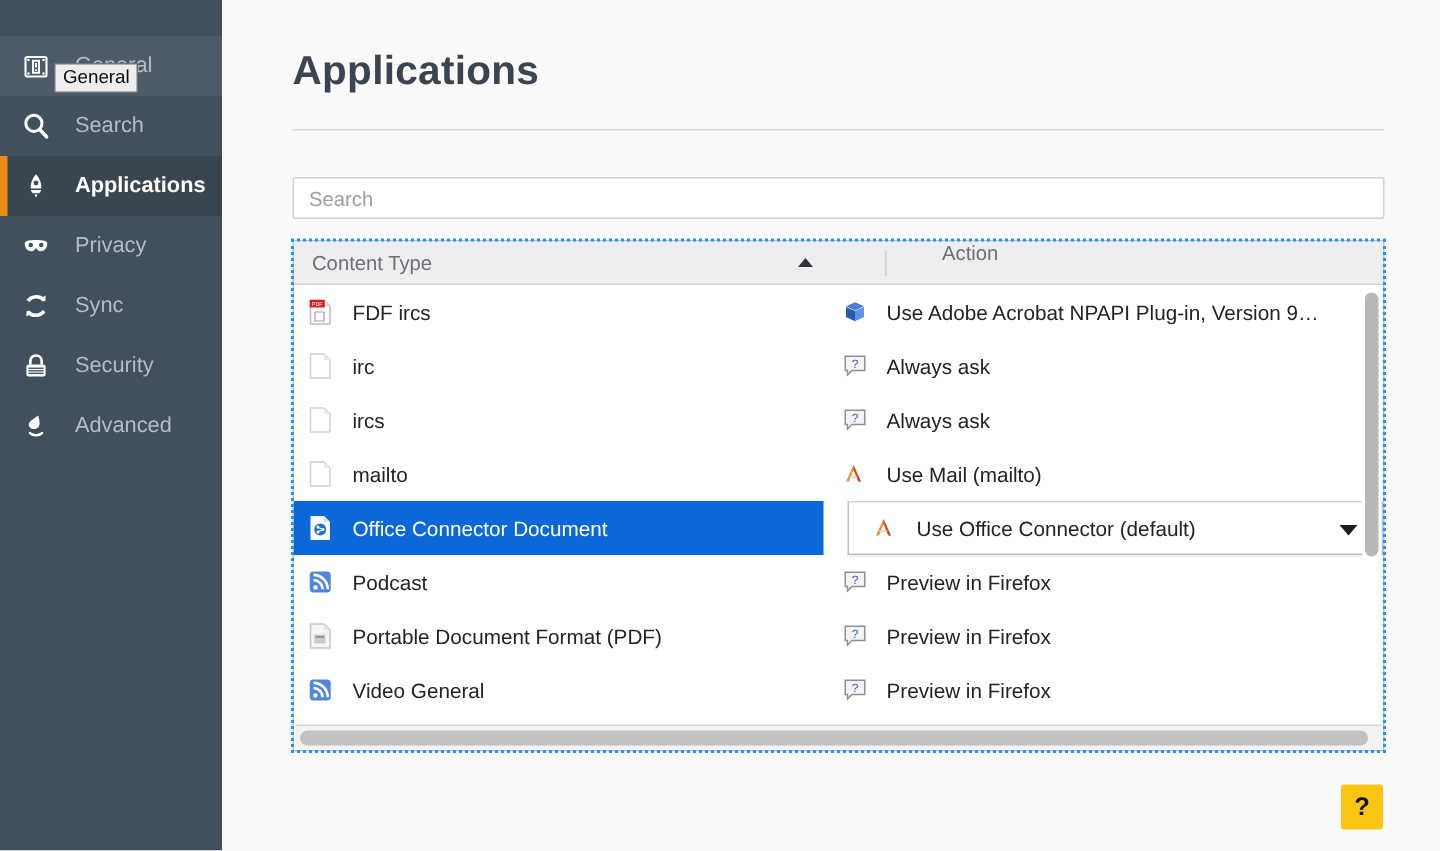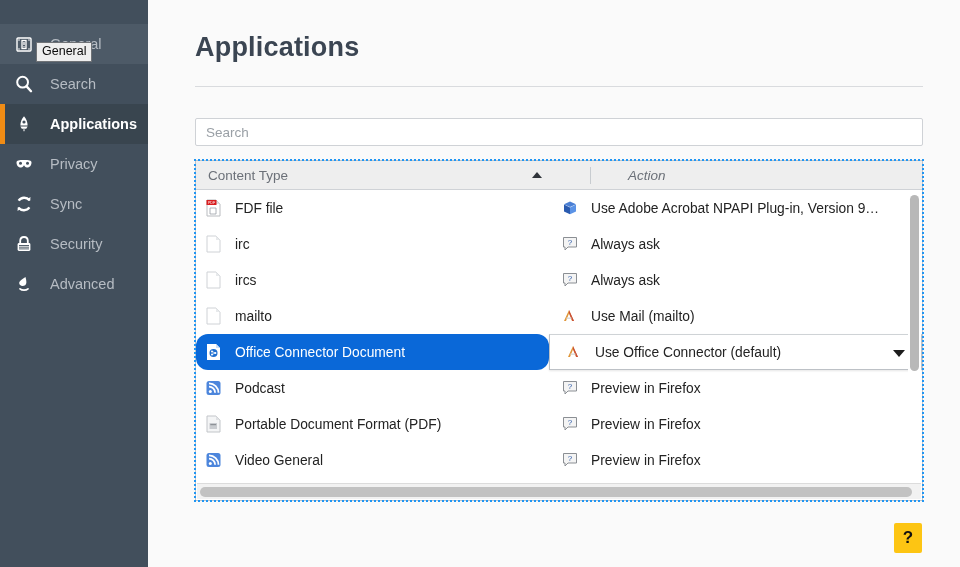--- a/index.html
+++ b/index.html
@@ -136,22 +136,20 @@
     border-left: 5px solid transparent;
     border-right: 5px solid transparent;
     border-bottom: 6px solid #30343a;
   }
   .th-divider { width: 1px; height: 17px; background: #c8ccd0; }
   .th-action {
     flex: 1;
     padding-left: 13px;
     height: 100%;
     display: flex;
-    align-items: center;
-    font-style: italic;
   }
 
   .rows-viewport {
     position: relative;
     height: 288px;
     overflow: hidden;
     background: #ffffff;
   }
   .row {
     display: flex;
@@ -180,29 +178,28 @@
     white-space: nowrap;
   }
   .cell-action .aico { width: 18px; height: 18px; margin-right: 11px; flex: 0 0 18px; display:flex; align-items:center;}
   .action-text { overflow: hidden; text-overflow: ellipsis; white-space: nowrap; }
 
   
   .row.selected .cell-type {
     background: #0a68d8;
     color: #ffffff;
     width: 353px;
-    border-radius: 12px;
   }
   .row.selected { height: 36px; }
   .row.selected .cell-action {
     background: #ffffff;
     border: 1px solid #bdc1c6;
     border-top-color: #cfd3d6;
     height: 36px;
-    margin-left: 0;
+    margin-left: 16px;
     position: relative;
     padding-left: 16px;
     box-shadow: 0 1px 2px rgba(0,0,0,0.10);
   }
   .dd-arrow {
     position: absolute;
     right: 16px; top: 50%;
     margin-top: -2px;
     width: 0; height: 0;
     border-left: 6px solid transparent;
@@ -380,21 +377,21 @@
           <div class="cell-type">
             <span class="fico">
               <svg width="15" height="18" viewBox="0 0 15 18">
                 <path d="M1 1 h9 l4 4 v12 h-13 z" fill="#ffffff" stroke="#b9bcc0" stroke-width="1"></path>
                 <path d="M10 1 v4 h4 z" fill="#dfe1e4"></path>
                 <rect x="0.5" y="1" width="10" height="5" fill="#d81e20"></rect>
                 <text x="5.5" y="5.3" font-size="3.6" fill="#ffffff" text-anchor="middle" font-family="Liberation Sans, sans-serif">PDF</text>
                 <path d="M4 9 h6 v6 h-6 z" fill="none" stroke="#9aa0a6" stroke-width="0.8"></path>
               </svg>
             </span>
-            <span>FDF file</span>
+            <span>FDF ircs</span>
           </div>
           <div class="cell-action">
             <span class="aico">
               <svg width="16" height="16" viewBox="0 0 16 16">
                 <path d="M8 1.5 L14 4.2 L8 7 L2 4.2 z" fill="#4a7fd4"></path>
                 <path d="M2 4.6 L8 7.4 V14.2 L2 11.4 z" fill="#2a5bb0"></path>
                 <path d="M14 4.6 L8 7.4 V14.2 L14 11.4 z" fill="#5b93e6"></path>
               </svg>
             </span>
             <span class="action-text">Use Adobe Acrobat NPAPI Plug-in, Version 9…</span>

